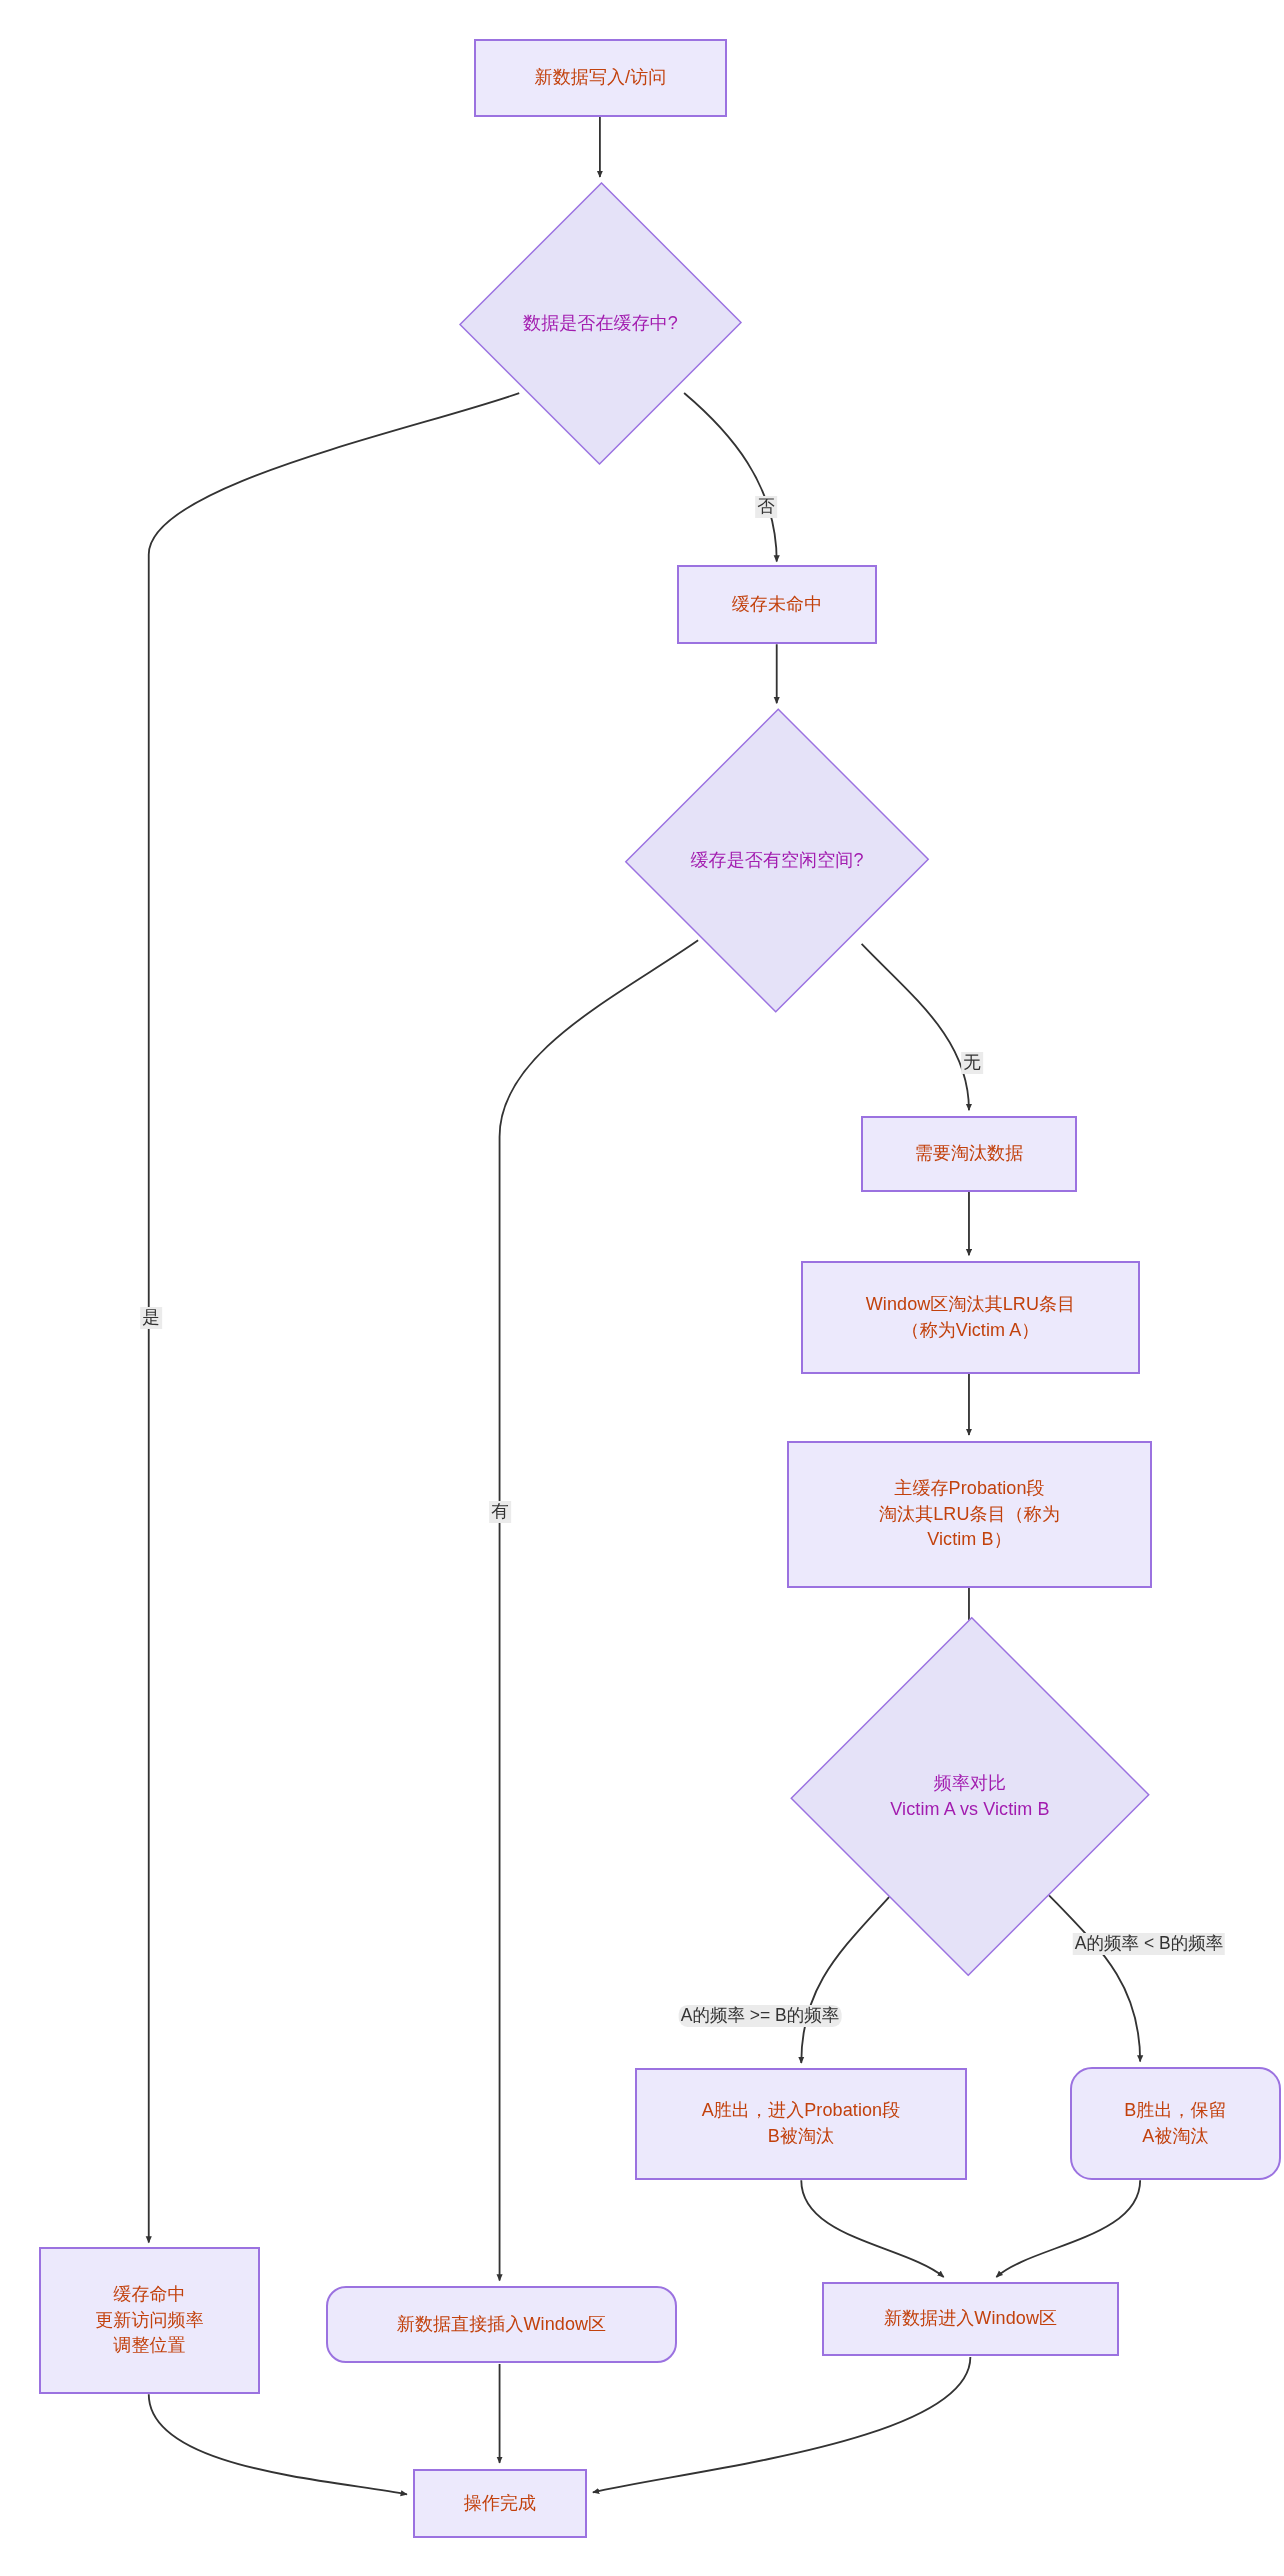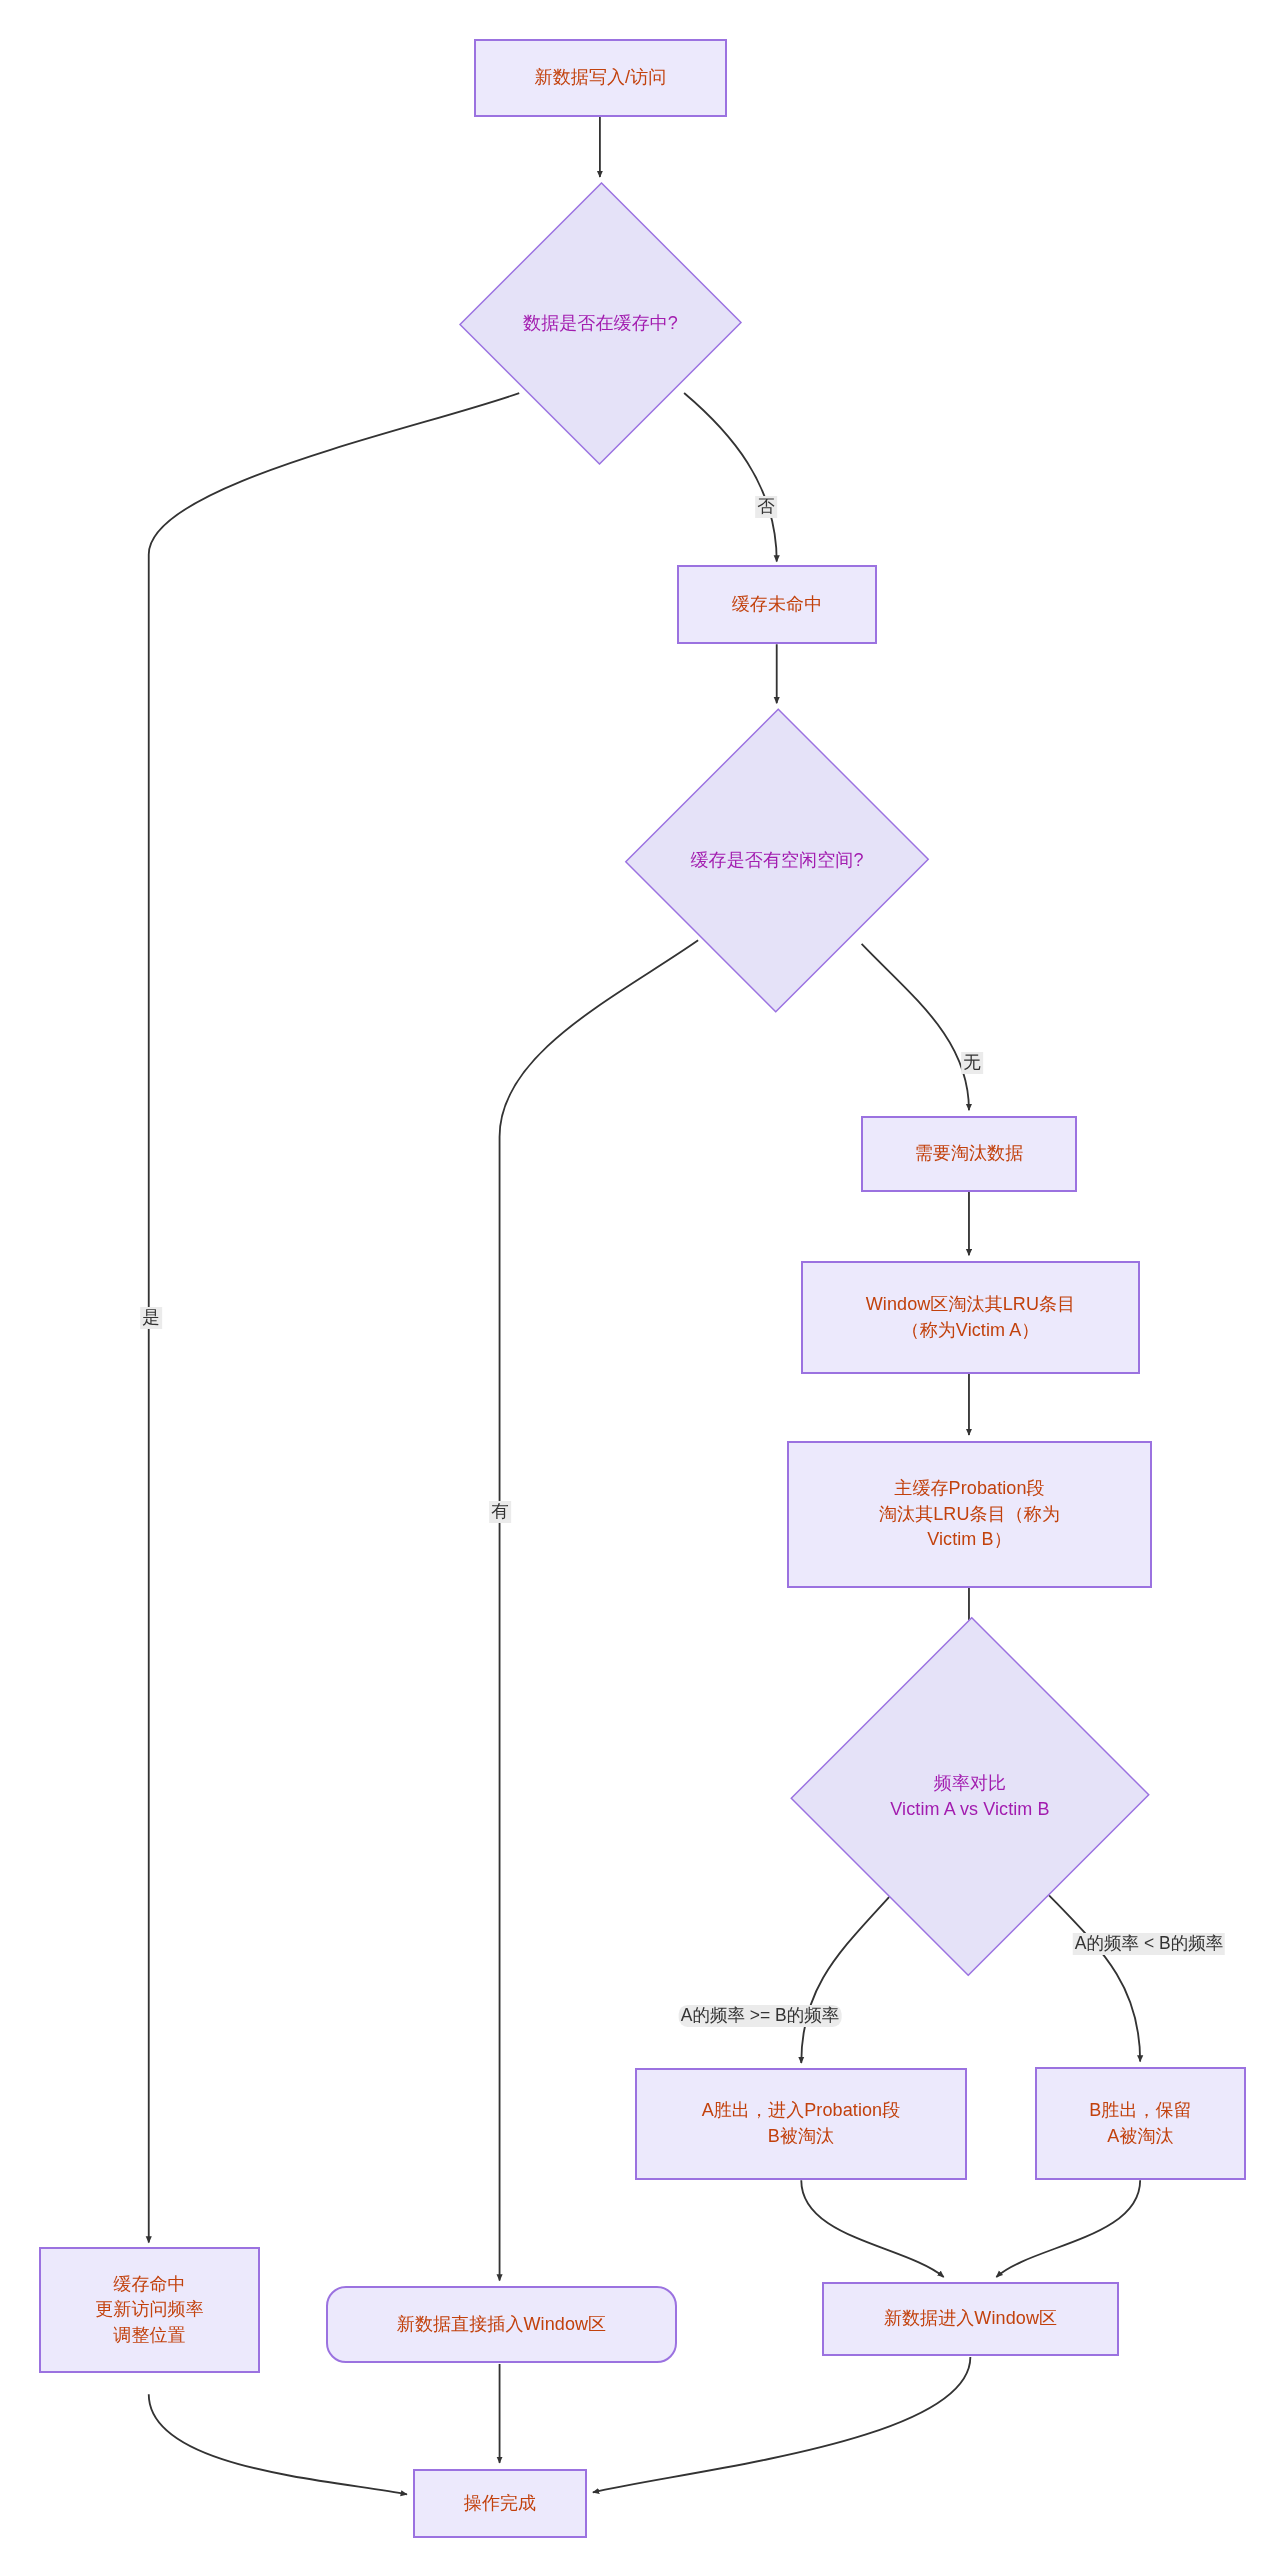--- a/index.html
+++ b/index.html
@@ -165,26 +165,26 @@
     <div class="diamond-shape" style="transform: rotate(45deg) scale(0.707);"></div>
     <div class="diamond-label">频率对比
 Victim A vs Victim B</div>
   </div>
 
   <div class="node" style="left:635px; top:2068px; width:332px; height:112px;">
     <span>A胜出，进入Probation段
 B被淘汰</span>
   </div>
 
-  <div class="node" style="left:1035px; top:2067px; width:211px; height:113px;">
+  <div class="node" style="left:1070px; top:2067px; width:211px; height:113px;border-radius:22px;">
     <span>B胜出，保留
 A被淘汰</span>
   </div>
 
-  <div class="node" style="left:39px; top:2247px; width:221px; height:126px;">
+  <div class="node" style="left:39px; top:2247px; width:221px; height:147px;">
     <span>缓存命中
 更新访问频率
 调整位置</span>
   </div>
 
   <div class="node" style="left:326px; top:2286px; width:351px; height:77px;border-radius:20px;">
     <span>新数据直接插入Window区</span>
   </div>
 
   <div class="node" style="left:822px; top:2282px; width:297px; height:74px;">

